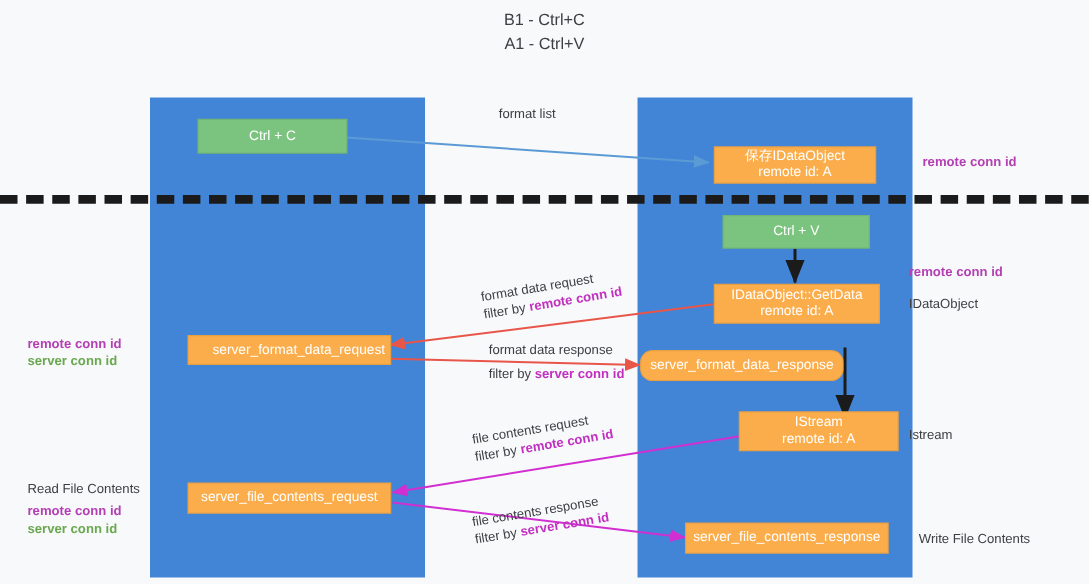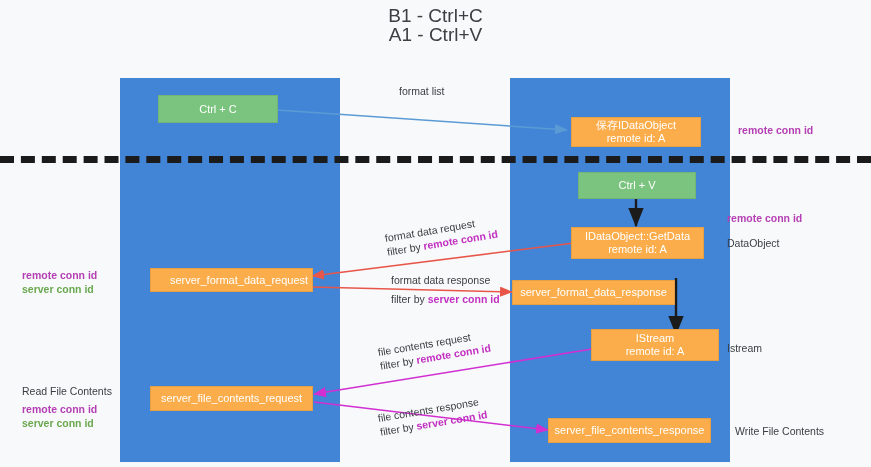--- a/index.html
+++ b/index.html
@@ -9,21 +9,21 @@
     font-family:"Liberation Sans","DejaVu Sans",sans-serif;
     position:relative;overflow:hidden;
     -webkit-font-smoothing:antialiased;
   }
   .stage{position:absolute;inset:0;}
   .abs{position:absolute;}
 
   
   #title{
     left:0;top:6px;width:871px;text-align:center;
-    font-size:19px;color:#3c4043;line-height:19px;
+    font-size:13px;color:#3c4043;line-height:19px;
     white-space:pre-line;
   }
 
   
   .col-head{
     font-size:11.5px;color:#3c4043;text-align:center;line-height:13px;
     white-space:pre-line;
   }
 
   
@@ -115,21 +115,21 @@
   <div class="abs node orange" style="left:571px;top:117px;width:130px;height:30px;text-align:center;">保存IDataObject
 remote id: A</div>
 
   <div class="abs node green" style="left:578px;top:172px;width:118px;height:27px;">Ctrl + V</div>
 
   <div class="abs node orange" style="left:571px;top:227px;width:133px;height:32px;">IDataObject::GetData
 remote id: A</div>
 
   <div class="abs node orange" style="left:150px;top:268px;width:163px;height:24px;padding-left:15px;">server_format_data_request</div>
 
-  <div class="abs node orange" style="left:512px;top:280px;width:163px;height:25px;">server_format_data_response</div>
+  <div class="abs node orange" style="left:512px;top:280px;width:163px;height:25px;border-radius:10px;">server_format_data_response</div>
 
   <div class="abs node orange" style="left:591px;top:329px;width:128px;height:32px;">IStream
 remote id: A</div>
 
   <div class="abs node orange" style="left:150px;top:386px;width:163px;height:25px;">server_file_contents_request</div>
 
   <div class="abs node orange" style="left:548px;top:418px;width:163px;height:25px;">server_file_contents_response</div>
 
   <div class="abs edge-label" style="left:399px;top:84px;text-align:right;">format list</div>
 
@@ -156,21 +156,21 @@
     <div class="edge-label rot-up">
       <div>file contents response</div>
       <div><span>filter by </span><span class="hl-server">server conn id</span></div>
     </div>
   </div>
 
   <div class="abs margin-note c-remote" style="left:738px;top:123px;">remote conn id</div>
 
   <div class="abs margin-note c-remote" style="left:727px;top:211px;">remote conn id</div>
 
-  <div class="abs right-note" style="left:727px;top:236px;">DataObject</div>
+  <div class="abs right-note" style="left:727px;top:236px;">IDataObject</div>
 
   <div class="abs right-note" style="left:727px;top:341px;">Istream</div>
 
   <div class="abs right-note" style="left:735px;top:424px;">Write File Contents</div>
 
   <div class="abs" style="left:22px;top:268px;">
     <div class="margin-note c-remote">remote conn id</div>
     <div class="margin-note c-server">server conn id</div>
   </div>
 

